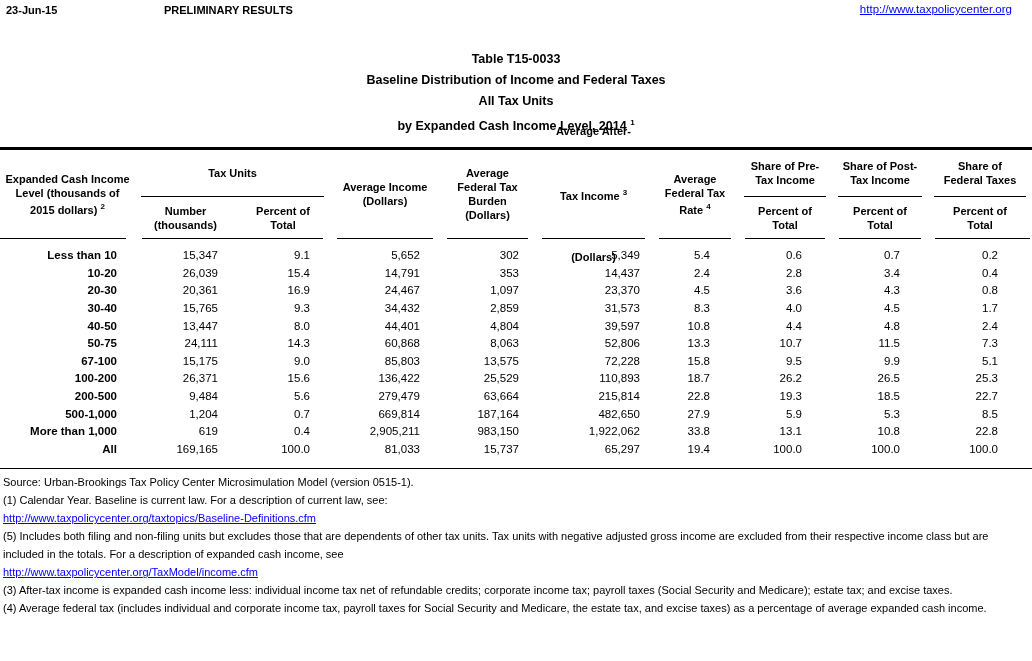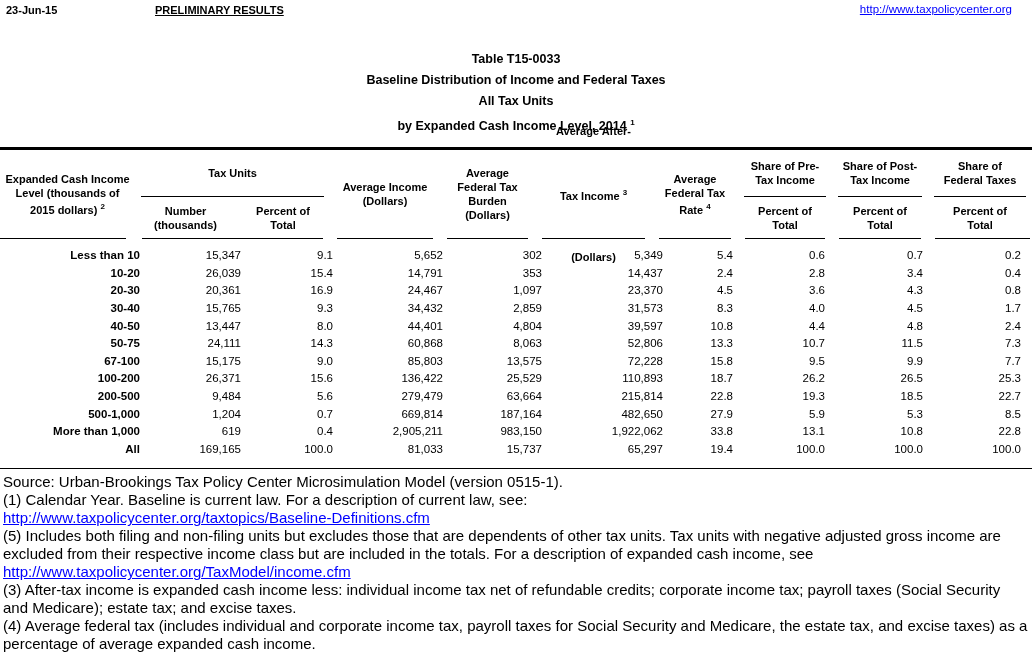--- a/index.html
+++ b/index.html
@@ -7,21 +7,21 @@
   body {
     width: 1032px; height: 661px; overflow: hidden;
     background: #ffffff; color: #000000;
     font-family: "Liberation Sans", "DejaVu Sans", sans-serif;
   }
   .page { width: 1032px; height: 661px; position: relative; }
 
   
   .topbar { position: relative; height: 20px; font-size: 11px; font-weight: bold; }
   .topbar .date   { position: absolute; left: 6px;  top: 4px; }
-  .topbar .prelim { position: absolute; left: 155px; top: 4px; text-decoration: underline; }
+  .topbar .prelim { position: absolute; left: 164px; top: 4px; }
   .topbar .site-link {
     position: absolute; right: 20px; top: 3px;
     font-weight: normal; font-size: 11.5px;
     color: #0000FF; text-decoration: underline; cursor: pointer;
   }
 
   
   .title-block { margin-top: 29px; text-align: center; font-weight: bold;
                  font-size: 12.5px; line-height: 21px; }
   .title-lines { white-space: pre-line; }
@@ -43,36 +43,36 @@
   .col-1 { grid-column: 1; } .col-2 { grid-column: 2; } .col-3 { grid-column: 3; }
   .col-4 { grid-column: 4; } .col-5 { grid-column: 5; } .col-6 { grid-column: 6; gap: 48px; }
   .col-7 { grid-column: 7; } .col-8 { grid-column: 8; } .col-9 { grid-column: 9; }
   .col-10 { grid-column: 10; }
   .col-2-3 { grid-column: 2 / span 2; }
 
   .header-rule .seg { border-top: 1.5px solid #000; margin: 0 7px; }
   .header-rule .seg.first { margin-left: 0; margin-right: 9px; }
   .header-rule .seg.last  { margin-right: 2px; }
 
-  .tbody { padding: 8px 0 10px 0; margin-left: 23px; }
+  .tbody { padding: 8px 0 10px 0; }
   .trow > div { font-size: 11.5px; line-height: 17.6px; text-align: right; }
   .trow > div:nth-child(1) { font-weight: bold; padding-right: 18px; }
   .trow > div:nth-child(2) { padding-right: 18px; }
   .trow > div:nth-child(3) { padding-right: 20px; }
   .trow > div:nth-child(4) { padding-right: 20px; }
   .trow > div:nth-child(5) { padding-right: 16px; }
   .trow > div:nth-child(6) { padding-right: 12px; }
   .trow > div:nth-child(7) { padding-right: 28px; }
   .trow > div:nth-child(8) { padding-right: 30px; }
   .trow > div:nth-child(9) { padding-right: 28px; }
   .trow > div:nth-child(10){ padding-right: 34px; }
   .bottom-rule { border-top: 1.5px solid #000; }
 
   
-  .notes { padding: 4px 4px 0 3px; font-size: 15px; line-height: 18px; }
+  .notes { padding: 4px 4px 0 3px; font-size: 11px; line-height: 18px; }
   .notes p { margin: 0; }
   .notes a { color: #0000FF; text-decoration: underline; cursor: pointer; display: inline-block; }
 </style>
 </head>
 <body>
 
 <div class="page">
 
   <div class="topbar">
     <span class="date">23-Jun-15</span>
@@ -246,21 +246,21 @@
         <div class="grid trow">
       <div>67-100</div>
       <div>15,175</div>
       <div>9.0</div>
       <div>85,803</div>
       <div>13,575</div>
       <div>72,228</div>
       <div>15.8</div>
       <div>9.5</div>
       <div>9.9</div>
-      <div>7.7</div>
+      <div>5.1</div>
     </div>
         <div class="grid trow">
       <div>100-200</div>
       <div>26,371</div>
       <div>15.6</div>
       <div>136,422</div>
       <div>25,529</div>
       <div>110,893</div>
       <div>18.7</div>
       <div>26.2</div>

